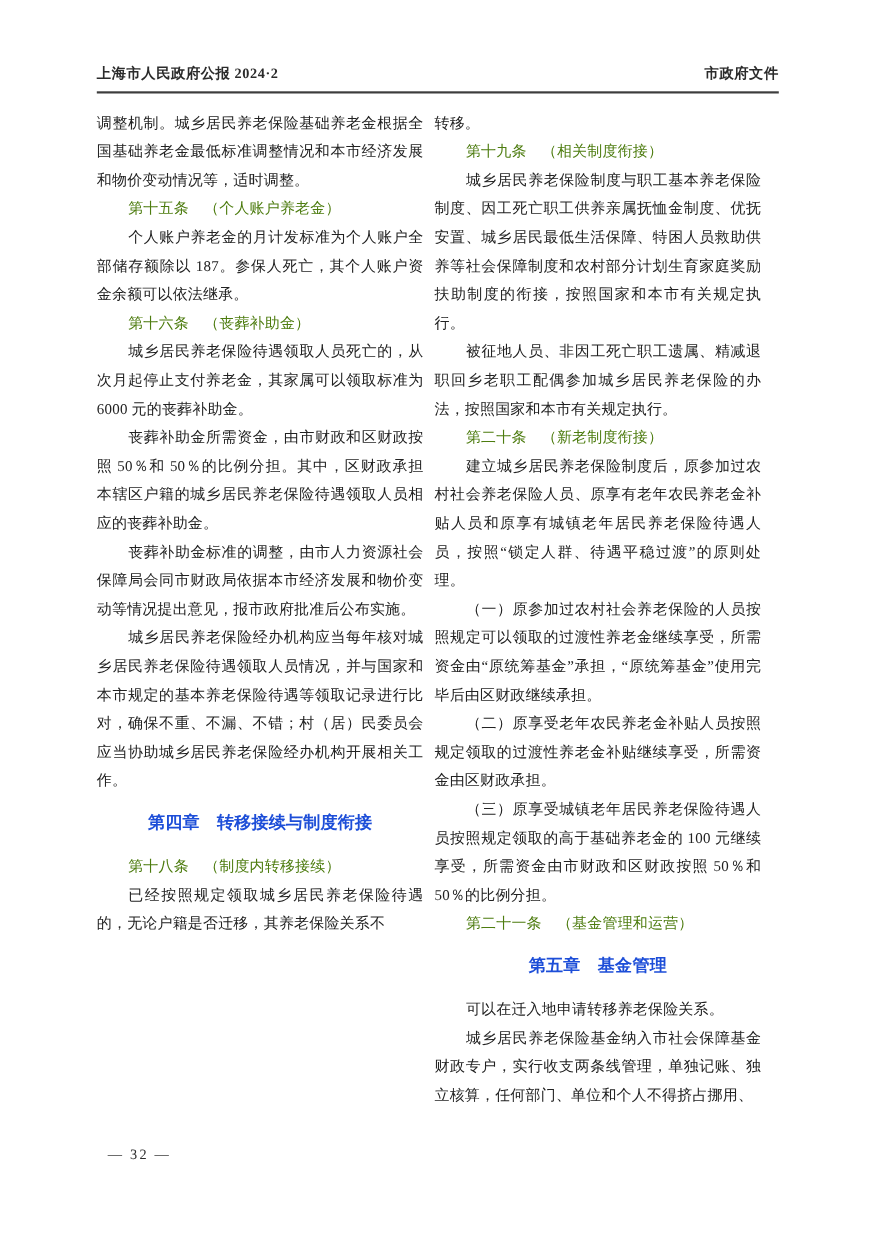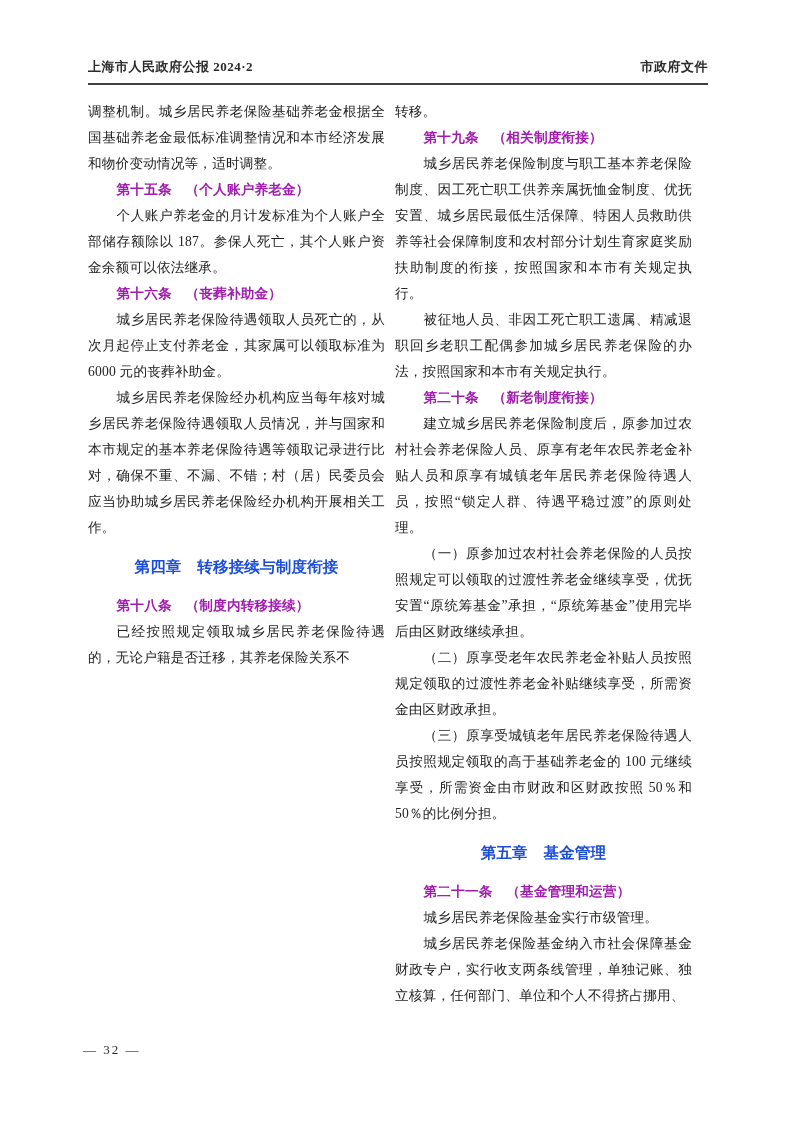--- a/index.html
+++ b/index.html
@@ -53,34 +53,34 @@
     color: #222222;
   }
   .block {
     margin: 0;
     text-indent: 2.1em;
   }
   .block.no-indent {
     text-indent: 0;
   }
   .article-heading {
-    font-weight: 700;
-    color: #a21caf;
+    font-weight: 400;
+    color: #4d7c0f;
   }
   .chapter-heading {
     font-weight: 700;
     font-size: 15.5px;
     text-align: center;
     text-indent: 0;
     margin: 13px 0 13px 0;
     color: #1d4ed8;
   }
   .page-footer {
     position: absolute;
-    left: 83px;
+    left: 98px;
     top: 1042px;
     font-size: 13px;
     color: #2b2b2b;
     letter-spacing: 2px;
   }
 </style>
 </head>
 <body>
 
 <div class="page">
@@ -92,38 +92,40 @@
 
   <div class="header-rule"></div>
 
   <main class="doc-body">
     <section class="column">
         <p class="block paragraph no-indent">调整机制。城乡居民养老保险基础养老金根据全国基础养老金最低标准调整情况和本市经济发展和物价变动情况等，适时调整。</p>
         <p class="block article-heading">第十五条　（个人账户养老金）</p>
         <p class="block paragraph">个人账户养老金的月计发标准为个人账户全部储存额除以 187。参保人死亡，其个人账户资金余额可以依法继承。</p>
         <p class="block article-heading">第十六条　（丧葬补助金）</p>
         <p class="block paragraph">城乡居民养老保险待遇领取人员死亡的，从次月起停止支付养老金，其家属可以领取标准为 6000 元的丧葬补助金。</p>
+        <p class="block paragraph">丧葬补助金所需资金，由市财政和区财政按照 50％和 50％的比例分担。其中，区财政承担本辖区户籍的城乡居民养老保险待遇领取人员相应的丧葬补助金。</p>
+        <p class="block paragraph">丧葬补助金标准的调整，由市人力资源社会保障局会同市财政局依据本市经济发展和物价变动等情况提出意见，报市政府批准后公布实施。</p>
         <p class="block paragraph">城乡居民养老保险经办机构应当每年核对城乡居民养老保险待遇领取人员情况，并与国家和本市规定的基本养老保险待遇等领取记录进行比对，确保不重、不漏、不错；村（居）民委员会应当协助城乡居民养老保险经办机构开展相关工作。</p>
         <p class="block chapter-heading">第四章　转移接续与制度衔接</p>
         <p class="block article-heading">第十八条　（制度内转移接续）</p>
         <p class="block paragraph">已经按照规定领取城乡居民养老保险待遇的，无论户籍是否迁移，其养老保险关系不</p>
       </section>
     <section class="column">
         <p class="block paragraph no-indent">转移。</p>
         <p class="block article-heading">第十九条　（相关制度衔接）</p>
         <p class="block paragraph">城乡居民养老保险制度与职工基本养老保险制度、因工死亡职工供养亲属抚恤金制度、优抚安置、城乡居民最低生活保障、特困人员救助供养等社会保障制度和农村部分计划生育家庭奖励扶助制度的衔接，按照国家和本市有关规定执行。</p>
         <p class="block paragraph">被征地人员、非因工死亡职工遗属、精减退职回乡老职工配偶参加城乡居民养老保险的办法，按照国家和本市有关规定执行。</p>
         <p class="block article-heading">第二十条　（新老制度衔接）</p>
         <p class="block paragraph">建立城乡居民养老保险制度后，原参加过农村社会养老保险人员、原享有老年农民养老金补贴人员和原享有城镇老年居民养老保险待遇人员，按照“锁定人群、待遇平稳过渡”的原则处理。</p>
-        <p class="block paragraph">（一）原参加过农村社会养老保险的人员按照规定可以领取的过渡性养老金继续享受，优抚安置“原统筹基金”承担，“原统筹基金”使用完毕后由区财政继续承担。</p>
+        <p class="block paragraph">（一）原参加过农村社会养老保险的人员按照规定可以领取的过渡性养老金继续享受，所需资金由“原统筹基金”承担，“原统筹基金”使用完毕后由区财政继续承担。</p>
         <p class="block paragraph">（二）原享受老年农民养老金补贴人员按照规定领取的过渡性养老金补贴继续享受，所需资金由区财政承担。</p>
         <p class="block paragraph">（三）原享受城镇老年居民养老保险待遇人员按照规定领取的高于基础养老金的 100 元继续享受，所需资金由市财政和区财政按照 50％和 50％的比例分担。</p>
+        <p class="block article-heading">第二十一条　（基金管理和运营）</p>
         <p class="block chapter-heading">第五章　基金管理</p>
-        <p class="block article-heading">第二十一条　（基金管理和运营）</p>
-        <p class="block paragraph">城乡居民养老保险基金实行市级管理。</p>
+        <p class="block paragraph">可以在迁入地申请转移养老保险关系。</p>
         <p class="block paragraph">城乡居民养老保险基金纳入市社会保障基金财政专户，实行收支两条线管理，单独记账、独立核算，任何部门、单位和个人不得挤占挪用、</p>
       </section>
   </main>
 
   <footer class="page-footer">
     <span>— 32 —</span>
   </footer>
 
 </div>
 

